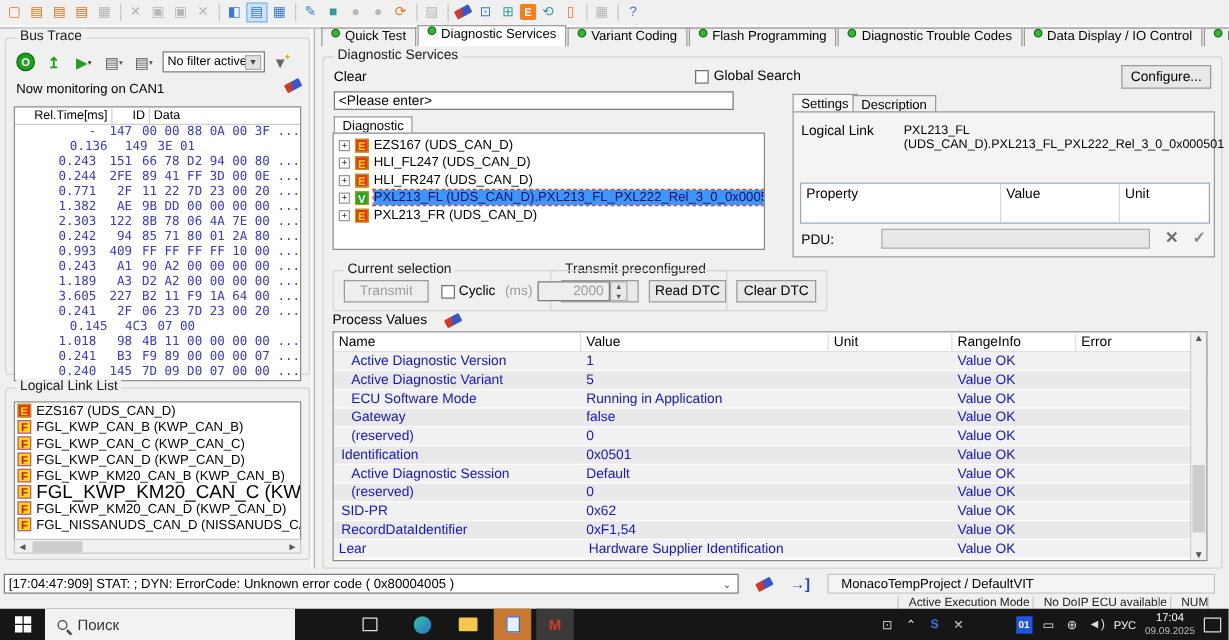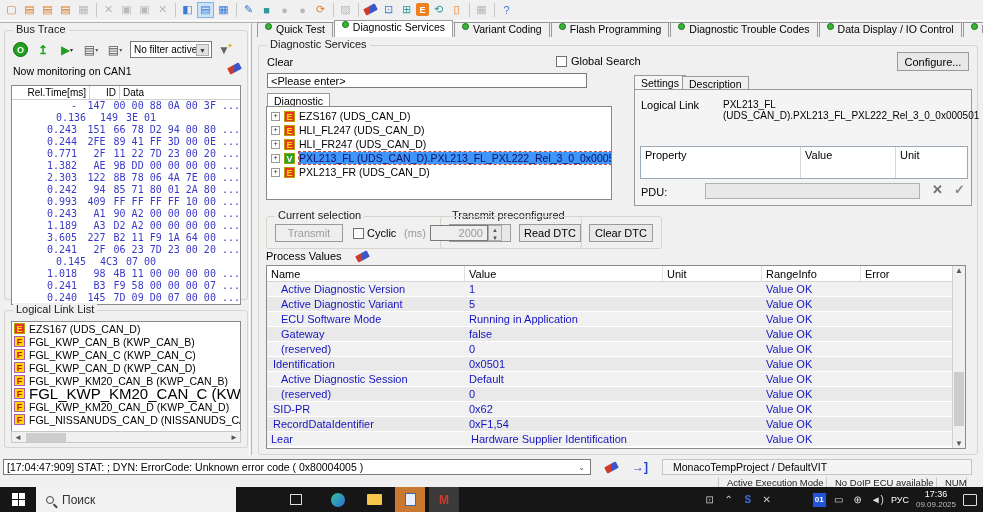--- a/index.html
+++ b/index.html
@@ -345,21 +345,21 @@
 
           <div class="bt-row">
             <span class="bt-t">1.018</span>
             <span class="bt-i">98</span>
             <span class="bt-d">4B 11 00 00 00 00 ...</span>
           </div>
 
           <div class="bt-row">
             <span class="bt-t">0.241</span>
             <span class="bt-i">B3</span>
-            <span class="bt-d">F9 58 00 00 00 07 ...</span>
+            <span class="bt-d">F9 89 00 00 00 07 ...</span>
           </div>
 
           <div class="bt-row">
             <span class="bt-t">0.240</span>
             <span class="bt-i">145</span>
             <span class="bt-d">7D 09 D0 07 00 00 ...</span>
           </div>
         </div>
     </div>
   </div>
@@ -705,21 +705,21 @@
       <span class="ti" style="color:#ccc">⊡</span>
       <span class="ti" style="color:#ddd">⌃</span>
       <span class="ti" style="color:#3b6fe0;font-weight:bold">S</span>
       <span class="ti" style="color:#c8c8c8">✕</span>
       <span class="ti badge01">01</span>
       <span class="ti" style="color:#ddd">▭</span>
       <span class="ti" style="color:#ddd">⊕</span>
       <span class="ti" style="color:#ddd">◄)</span>
       <span class="ti" style="font-size:9px">РУС</span>
       <span class="clock">
-        <span>17:36</span><br>
+        <span>17:04</span><br>
         <span style="font-size:8px;color:#bbb">09.09.2025</span>
       </span>
       <span class="ti">
           <span class="notif"></span>
         </span>
     </span>
   </div>
 
 </div>
 

